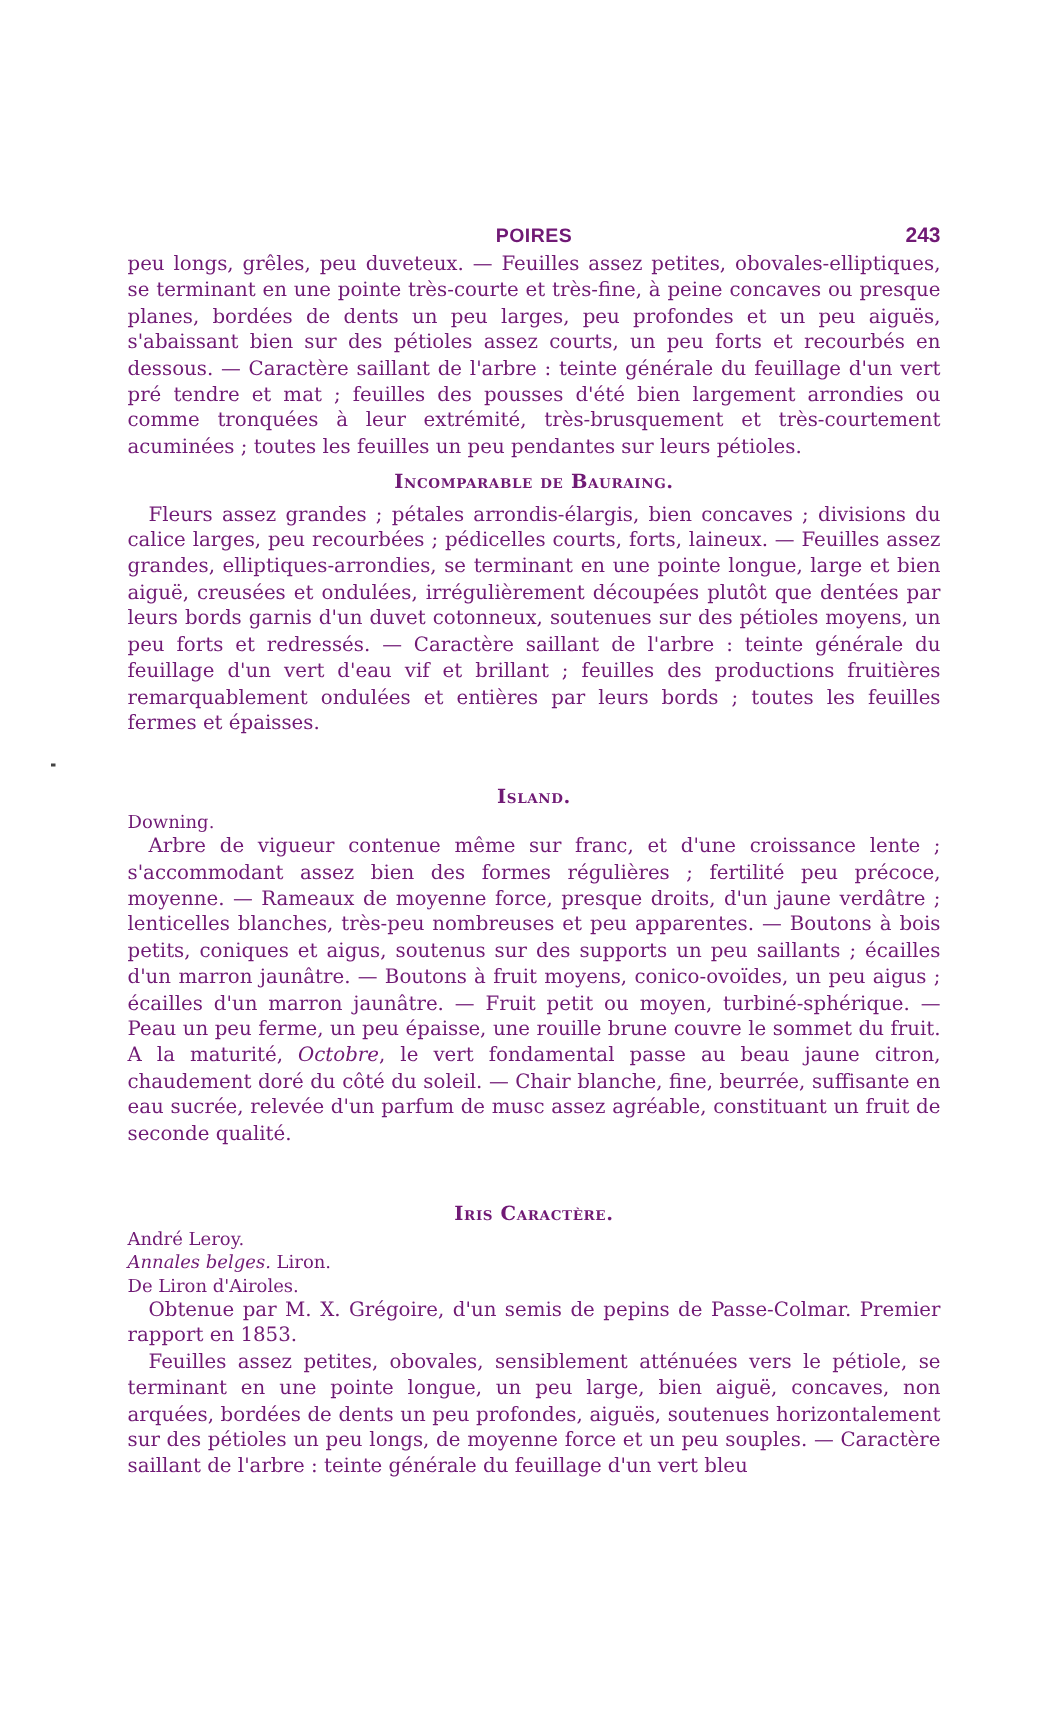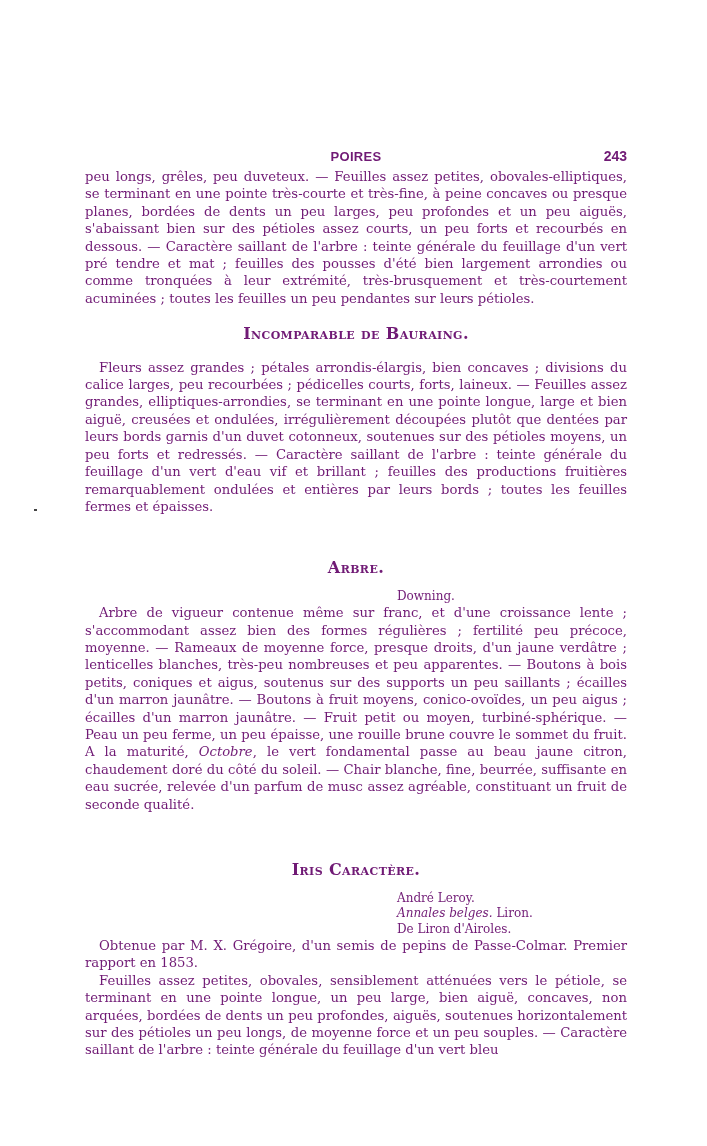--- a/index.html
+++ b/index.html
@@ -15,24 +15,24 @@
     font-family: "Liberation Sans", sans-serif; font-weight: bold;
     font-size: 13px; letter-spacing: 0.3px; top: 2px;
   }
   .page-number {
     position: absolute; right: 0; top: 2px;
     font-family: Liberation Sans, sans-serif; font-weight: bold; font-size: 14px;
   }
   p { margin: 0; text-align: justify; }
   p.indent { text-indent: 14px; }
   .variety-title {
-    text-align: center; font-variant: small-caps; font-size: 16px;
-    letter-spacing: 0.4px; margin: 12px;
+    text-align: center; font-variant: small-caps; font-size: 13px;
+    letter-spacing: 0.4px; margin: 0;
   }
-  .authorities { margin-left: 312px; font-size: 12px; line-height: 15.5px; }
+  .authorities { font-size: 12px; line-height: 15.5px; }
   .authorities .it { font-style: italic; }
   .it { font-style: italic; text-align: center; }
   .gap-a { height: 6px; }
   .gap-b { height: 32px; }
   .gap-c { height: 36px; }
   .gap-d { height: 4px; }
   .margin-mark { position: absolute; left: 34px; top: 509px; width: 3px; height: 2px; background: #444; }
 </style>
 </head>
 <body>
@@ -46,21 +46,21 @@
   </div>
 
   <p>peu longs, grêles, peu duveteux. — Feuilles assez petites, obovales-elliptiques, se terminant en une pointe très-courte et très-fine, à peine concaves ou presque planes, bordées de dents un peu larges, peu profondes et un peu aiguës, s'abaissant bien sur des pétioles assez courts, un peu forts et recourbés en dessous. — Caractère saillant de l'arbre : teinte générale du feuillage d'un vert pré tendre et mat ; feuilles des pousses d'été bien largement arrondies ou comme tronquées à leur extrémité, très-brusquement et très-courtement acuminées ; toutes les feuilles un peu pendantes sur leurs pétioles.</p>
 
   <div class="gap-a"></div>
   <h3 class="variety-title">Incomparable de Bauraing.</h3>
   <div class="gap-d"></div>
   <p class="indent">Fleurs assez grandes ; pétales arrondis-élargis, bien concaves ; divisions du calice larges, peu recourbées ; pédicelles courts, forts, laineux. — Feuilles assez grandes, elliptiques-arrondies, se terminant en une pointe longue, large et bien aiguë, creusées et ondulées, irrégulièrement découpées plutôt que dentées par leurs bords garnis d'un duvet cotonneux, soutenues sur des pétioles moyens, un peu forts et redressés. — Caractère saillant de l'arbre : teinte générale du feuillage d'un vert d'eau vif et brillant ; feuilles des productions fruitières remarquablement ondulées et entières par leurs bords ; toutes les feuilles fermes et épaisses.</p>
 
   <div class="gap-b"></div>
-  <h3 class="variety-title">Arbre.</h3>
+  <h3 class="variety-title">Island.</h3>
   <div class="authorities">
     <div><span>Downing.</span></div>
   </div>
   <p class="indent"><span>Arbre de vigueur contenue même sur franc, et d'une croissance lente ; s'accommodant assez bien des formes régulières ; fertilité peu précoce, moyenne. — Rameaux de moyenne force, presque droits, d'un jaune verdâtre ; lenticelles blanches, très-peu nombreuses et peu apparentes. — Boutons à bois petits, coniques et aigus, soutenus sur des supports un peu saillants ; écailles d'un marron jaunâtre. — Boutons à fruit moyens, conico-ovoïdes, un peu aigus ; écailles d'un marron jaunâtre. — Fruit petit ou moyen, turbiné-sphérique. — Peau un peu ferme, un peu épaisse, une rouille brune couvre le sommet du fruit. A la maturité, </span><span class="it">Octobre</span><span>, le vert fondamental passe au beau jaune citron, chaudement doré du côté du soleil. — Chair blanche, fine, beurrée, suffisante en eau sucrée, relevée d'un parfum de musc assez agréable, constituant un fruit de seconde qualité.</span></p>
 
   <div class="gap-c"></div>
   <h3 class="variety-title">Iris Caractère.</h3>
   <div class="authorities">
     <div><span>André Leroy.</span></div>
     <div><span class="it">Annales belges.</span><span> Liron.</span></div>

